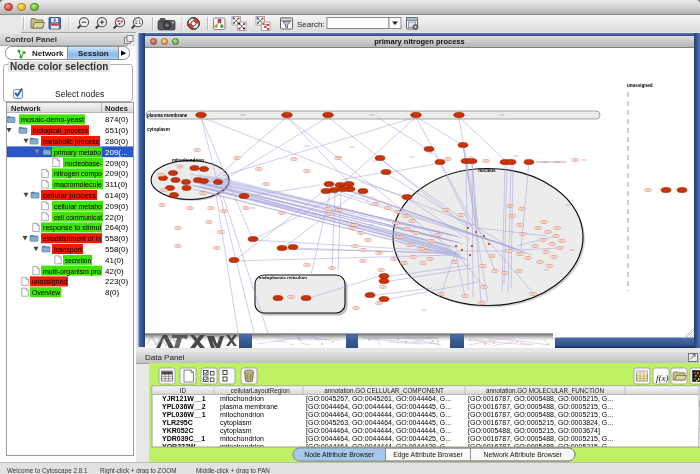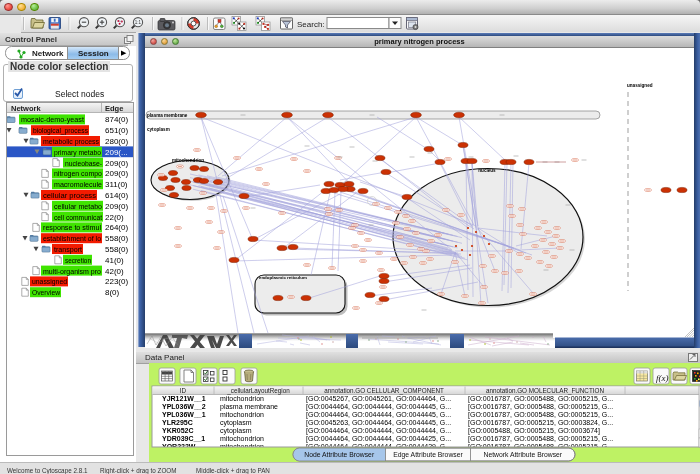--- a/index.html
+++ b/index.html
@@ -681,21 +681,21 @@
     <div class="abs" id="grp-box"></div>
     <div class="abs" id="checkbox">
       <svg width="12" height="12" style="position:absolute;left:-2px;top:-3px">
         <path d="M3 6 L5.5 8.5 L10 1.5" fill="none" stroke="#2858a8" stroke-width="1.8"></path>
       </svg>
     </div>
     <div class="abs" id="cb-label">Select nodes</div>
     <div class="abs" id="tree-box">
       <div class="abs" id="tree-head">
         <span class="abs h" style="left:4px;">Network</span>
-        <span class="abs h" style="left:98px;">Edge</span>
+        <span class="abs h" style="left:98px;">Nodes</span>
         <div class="abs" style="left:94px;top:0;width:1px;height:9px;background:#b5b5b5;"></div>
       </div>
       <svg class="abs" style="left:0;top:11px;" width="126" height="340">
         <rect x="12.0" y="0.4" width="66" height="10.0" fill="#3fe400"></rect>
 <g transform="translate(0,1.7000000000000002)">
           <rect x="0" y="0.5" width="3.5" height="1.5" rx="0.5" fill="#5e87ae"></rect>
           <rect x="0" y="1.5" width="8" height="5.2" rx="0.7" fill="#6f99c0" stroke="#3d6285" stroke-width="0.6"></rect>
           <rect x="0.4" y="2.6" width="7.2" height="3.8" fill="#87acce"></rect>
         </g>
 <text x="14.0" y="8.3" font-size="8" fill="#000" font-family="Liberation Sans" textLength="63" lengthAdjust="spacingAndGlyphs">mosaic-demo-yeast</text>

